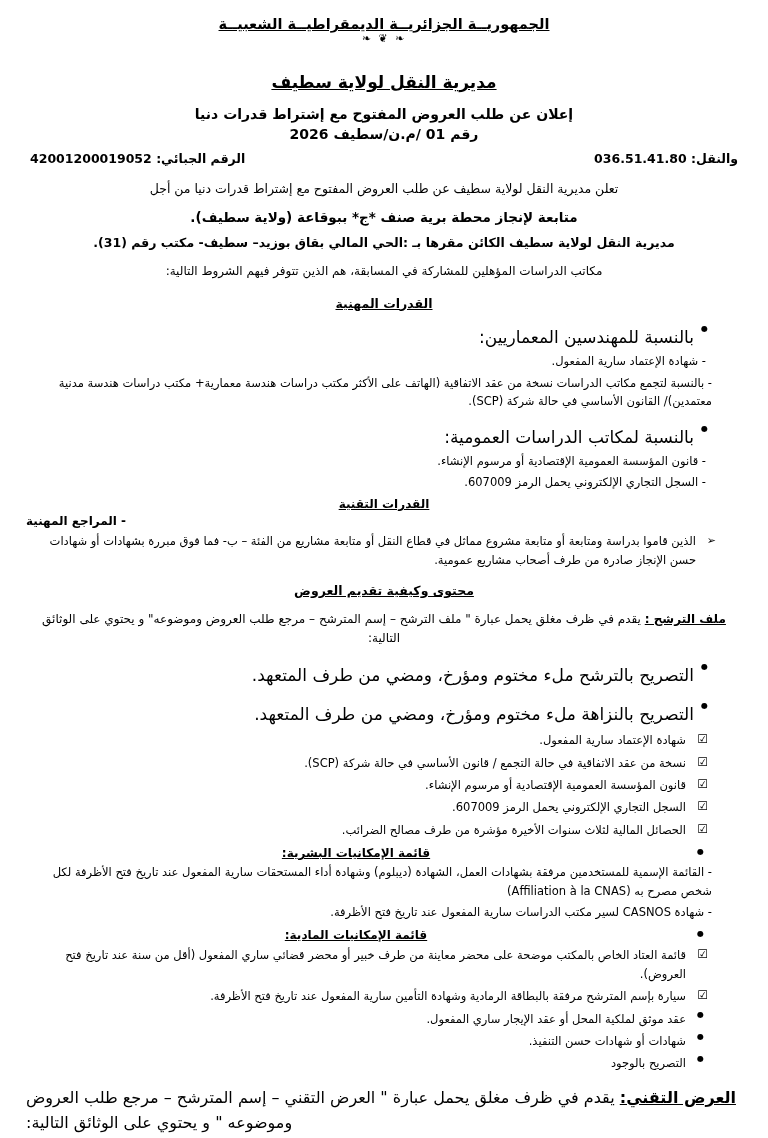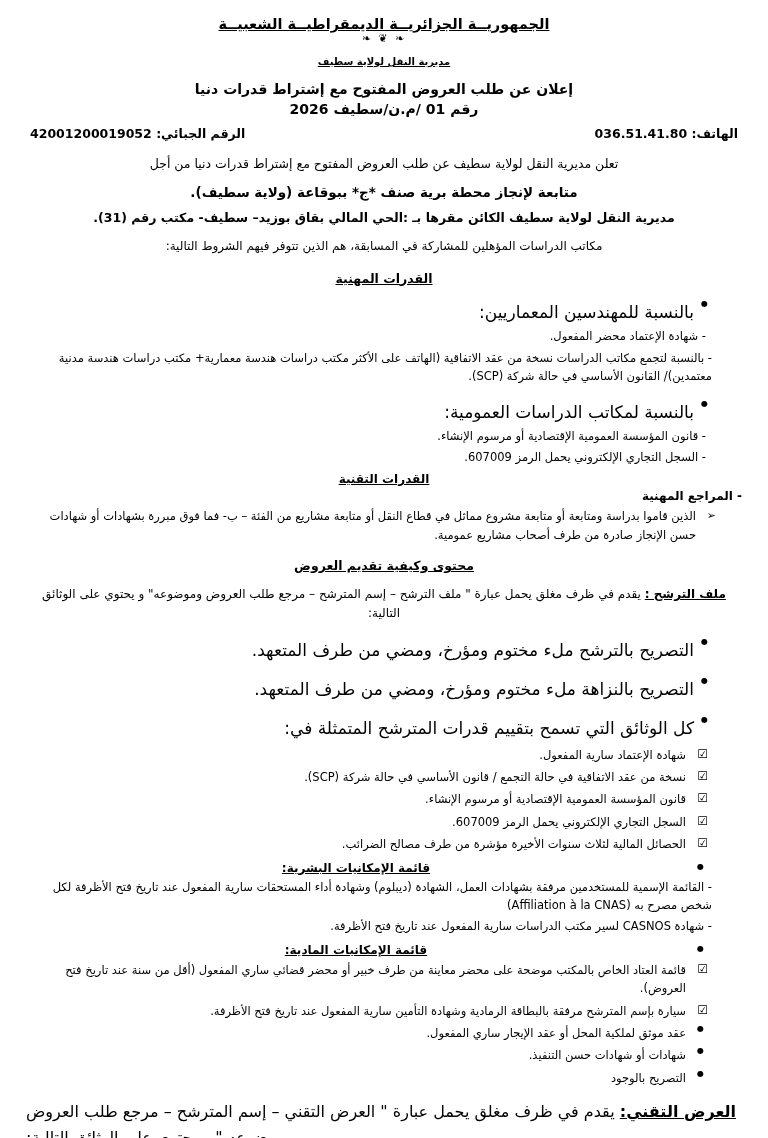--- a/index.html
+++ b/index.html
@@ -39,25 +39,25 @@
     letter-spacing: 2px;
   }
   .hdr-line2 {
     font-size: 12.5px;
     font-weight: bold;
     text-align: center;
     text-decoration: underline;
     margin-top: 4px;
   }
   .hdr-line3 {
-    font-size: 10px;
-    font-weight: bold;
-    text-align: center;
-    text-decoration: underline;
-    margin-top: 12px;
+    font-size: 17px;
+    font-weight: bold;
+    text-align: center;
+    text-decoration: underline;
+    margin-top: 28px;
   }
   .title1 {
     font-size: 14px;
     font-weight: bold;
     text-align: center;
     margin-top: 14px;
   }
   .title2 {
     font-size: 14px;
     font-weight: bold;
@@ -107,21 +107,21 @@
   }
   .section-title-r {
     font-size: 12px;
     font-weight: bold;
     text-decoration: underline;
     text-align: center;
     margin-top: 6px;
   }
   .plain-r {
     font-size: 12px;
-    text-align: right;
+    text-align: left;
     margin-top: 3px;
   }
   ul.bul {
     margin: 4px 0 0 0;
     padding-right: 34px;
     list-style: none;
   }
   ul.bul > li {
     font-size: 17px;
     line-height: 1.55;
@@ -251,40 +251,40 @@
 
   <div class="hdr-line1">الجمهوريــة الجزائريــة الديمقراطيــة الشعبيــة</div>
   <div class="ornament">❧ ❦ ❧</div>
   <div class="hdr-line3">مديرية النقل لولاية سطيف</div>
 
   <div class="title1">إعلان عن طلب العروض المفتوح مع إشتراط قدرات دنيا</div>
   <div class="title2">رقم 01 /م.ن/سطيف 2026</div>
 
   <div class="rowline">
     <div class="left-part">
-      <span>الهاتف:</span>
+      <span>والنقل:</span>
       <span class="ltr">036.51.41.80</span>
     </div>
     <div>
       <span>الرقم الجبائي:</span>
       <span class="ltr">42001200019052</span>
     </div>
   </div>
 
   <div class="para">تعلن مديرية النقل لولاية سطيف عن طلب العروض المفتوح مع إشتراط  قدرات دنيا من أجل</div>
   <div class="para-strong">متابعة لإنجاز محطة برية صنف *ج* ببوقاعة (ولاية سطيف).</div>
   <div class="para-c-bold">مديرية النقل لولاية سطيف الكائن مقرها بـ :الحي المالي بقاق بوزيد– سطيف- مكتب رقم (31).</div>
   <div class="para-j">مكاتب الدراسات المؤهلين للمشاركة في المسابقة، هم الذين تتوفر فيهم الشروط التالية:</div>
 
   <div class="section-title">القدرات المهنية</div>
 
   <ul class="bul">
     <li>بالنسبة للمهندسين المعماريين:</li>
   </ul>
-  <div class="dash-item">- شهادة الإعتماد محضر المفعول.</div>
+  <div class="dash-item">- شهادة الإعتماد سارية المفعول.</div>
   <div class="dash-item-wide">- بالنسبة لتجمع مكاتب الدراسات نسخة من عقد الاتفاقية (الهاتف على الأكثر مكتب دراسات هندسة معمارية+ مكتب دراسات هندسة مدنية معتمدين)/ القانون الأساسي في حالة شركة (SCP).</div>
   <ul class="bul">
     <li>بالنسبة لمكاتب الدراسات العمومية:</li>
   </ul>
   <div class="dash-item">- قانون المؤسسة العمومية الإقتصادية  أو مرسوم الإنشاء.</div>
   <div class="dash-item">- السجل التجاري الإلكتروني يحمل الرمز 607009.</div>
 
   <div class="section-title-r">القدرات التقنية</div>
   <div class="plain-r bold">- المراجع المهنية</div>
   <div class="arrow-item">الذين قاموا بدراسة ومتابعة أو متابعة مشروع مماثل في قطاع النقل أو متابعة مشاريع من الفئة – ب- فما فوق مبررة بشهادات أو شهادات حسن الإنجاز صادرة من طرف أصحاب مشاريع عمومية.</div>
@@ -292,21 +292,20 @@
   <div class="section-title">محتوى وكيفية تقديم العروض</div>
 
   <div class="offer-head">
     <span class="label">ملف الترشح :</span>
     <span>يقدم في ظرف مغلق يحمل عبارة " ملف الترشح – إسم المترشح – مرجع طلب العروض وموضوعه" و يحتوي على الوثائق التالية:</span>
   </div>
 
   <ul class="bul">
     <li>التصريح بالترشح ملء مختوم ومؤرخ، ومضي من طرف المتعهد.</li>
     <li>التصريح بالنزاهة ملء مختوم ومؤرخ، ومضي من طرف المتعهد.</li>
-    <li>كل الوثائق التي تسمح بتقييم قدرات المترشح المتمثلة في:</li>
   </ul>
 
   <div class="check-item">شهادة الإعتماد سارية المفعول.</div>
   <div class="check-item">نسخة من عقد الاتفاقية في حالة التجمع / قانون الأساسي في حالة شركة (SCP).</div>
   <div class="check-item">قانون المؤسسة العمومية الإقتصادية أو مرسوم الإنشاء.</div>
   <div class="check-item">السجل التجاري الإلكتروني يحمل الرمز 607009.</div>
   <div class="check-item">الحصائل المالية لثلاث سنوات الأخيرة مؤشرة من طرف مصالح الضرائب.</div>
 
   <div class="bullet-bold-head">قائمة الإمكانيات البشرية:</div>
   <div class="dash-item-wide">- القائمة الإسمية للمستخدمين مرفقة بشهادات العمل، الشهادة (ديبلوم) وشهادة أداء المستحقات سارية المفعول عند تاريخ فتح الأظرفة لكل شخص مصرح به (Affiliation à la CNAS)</div>

